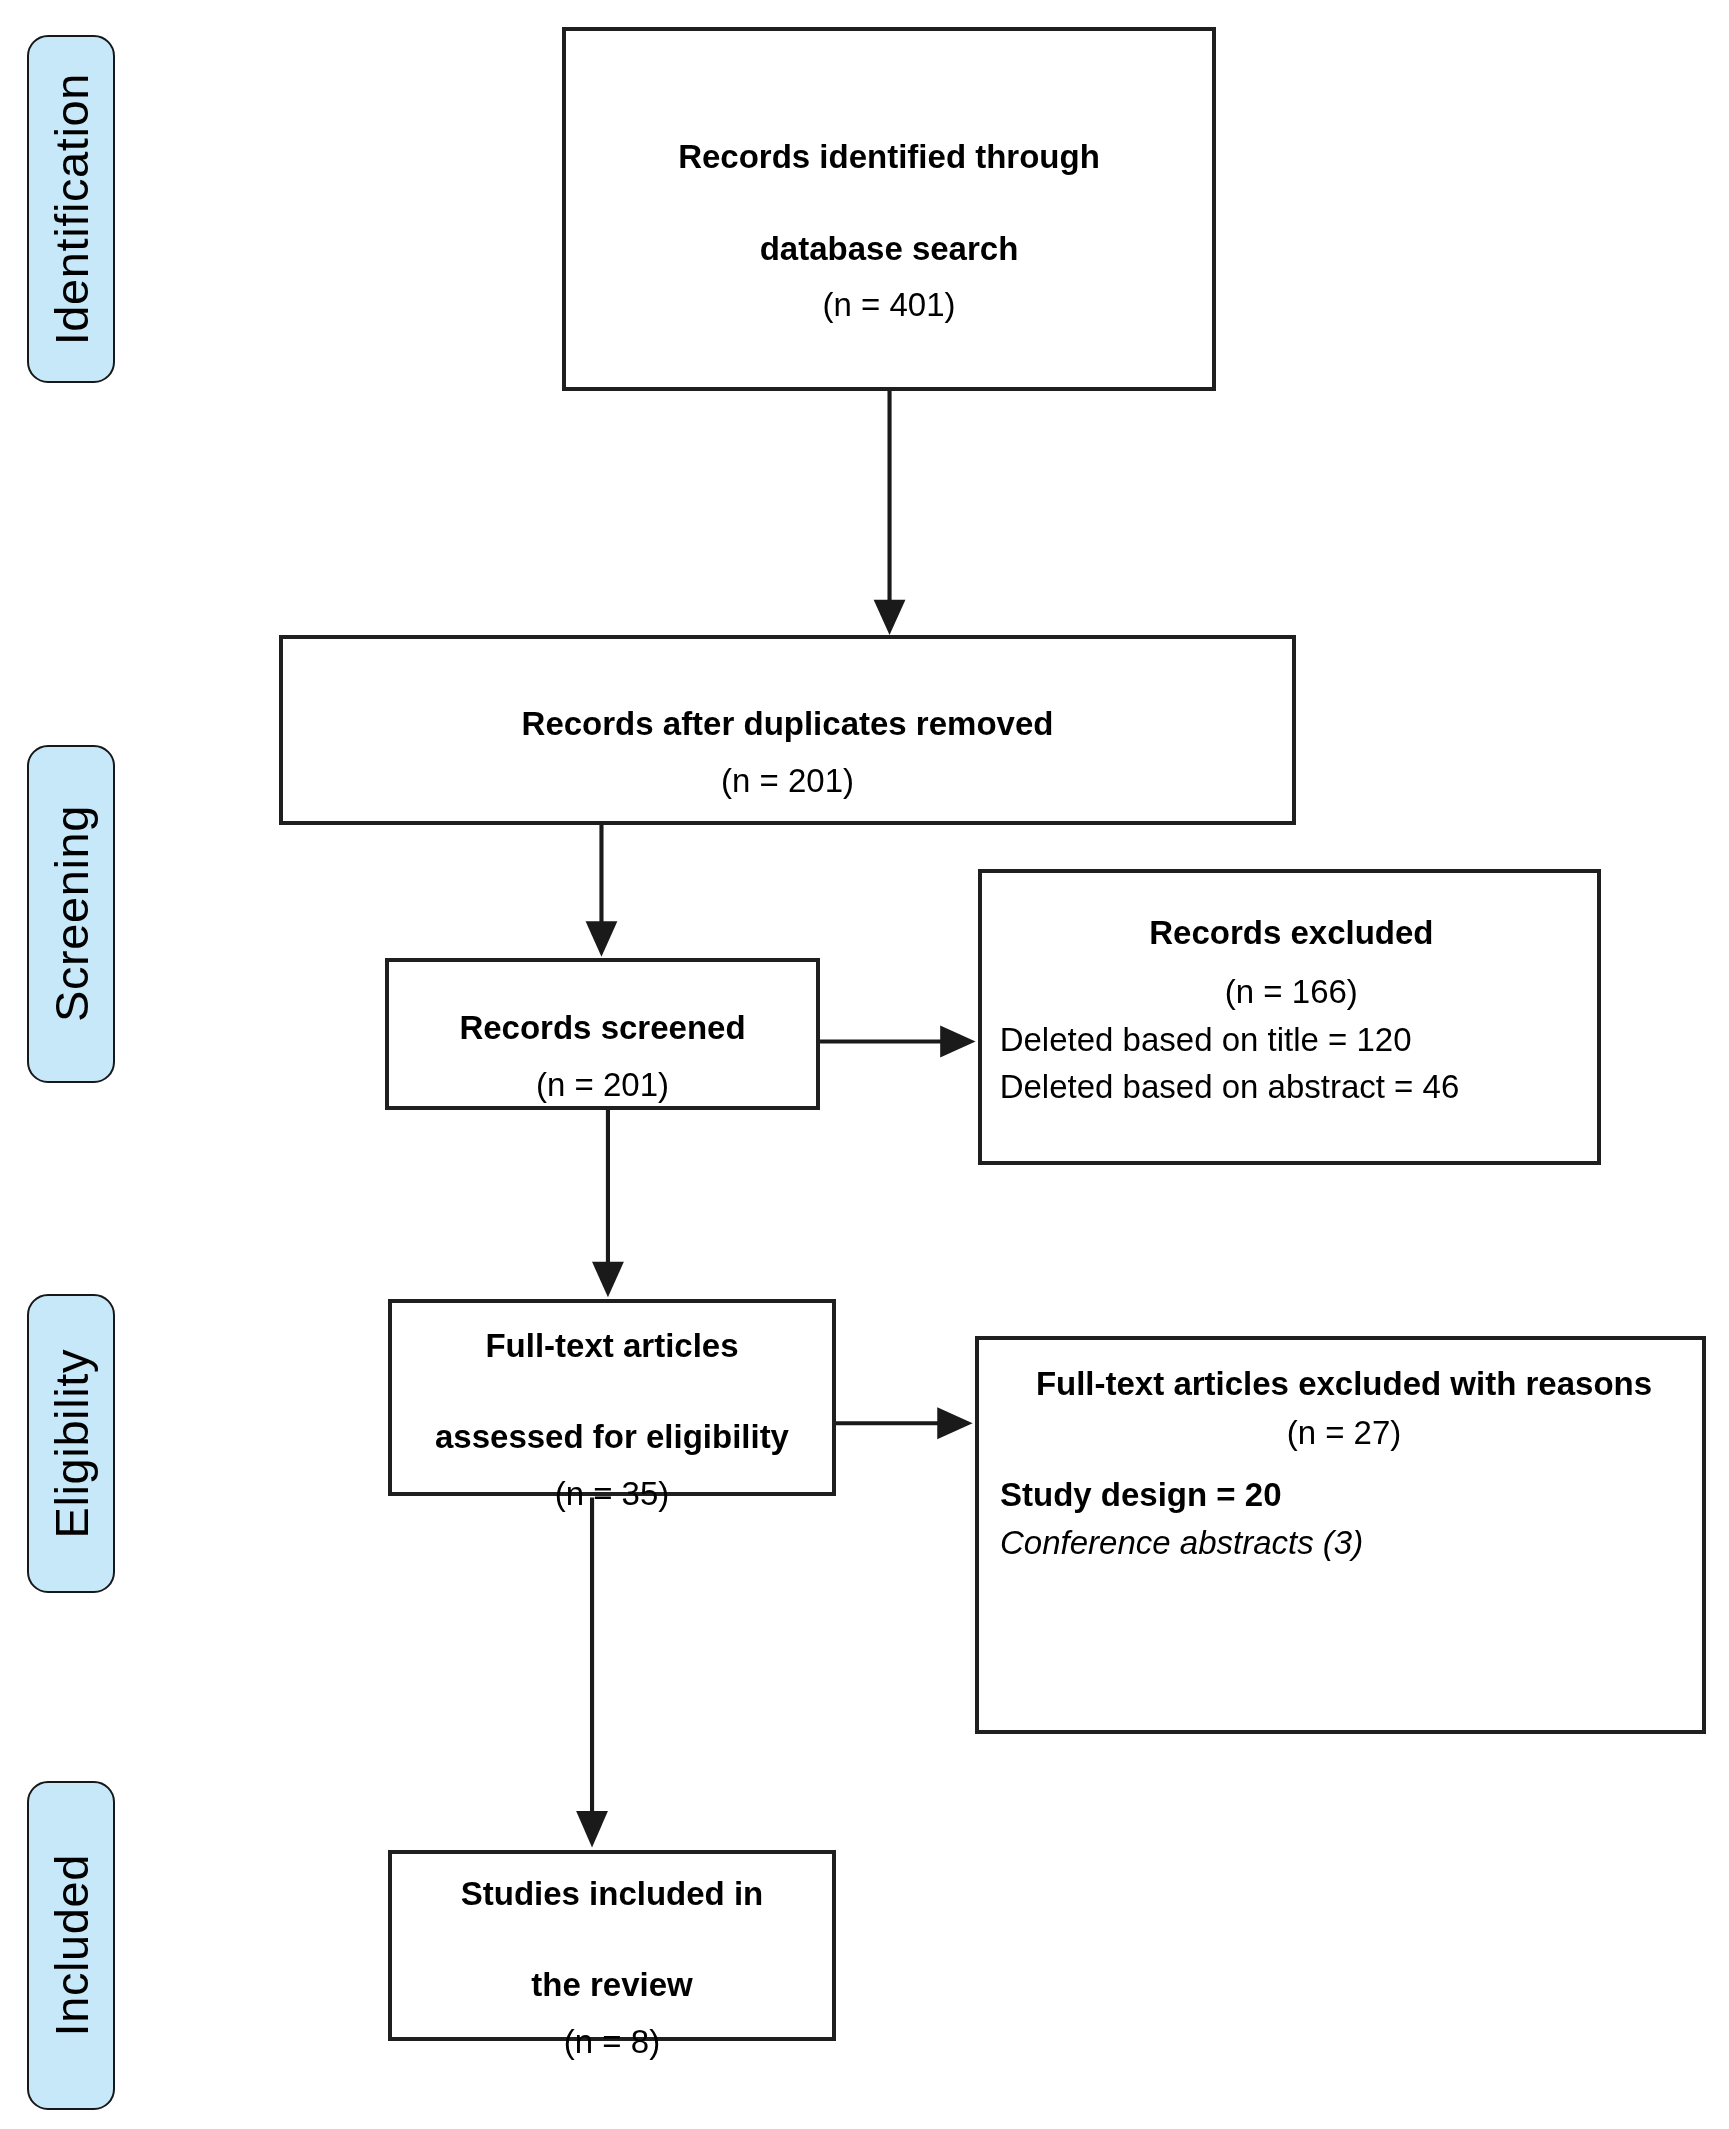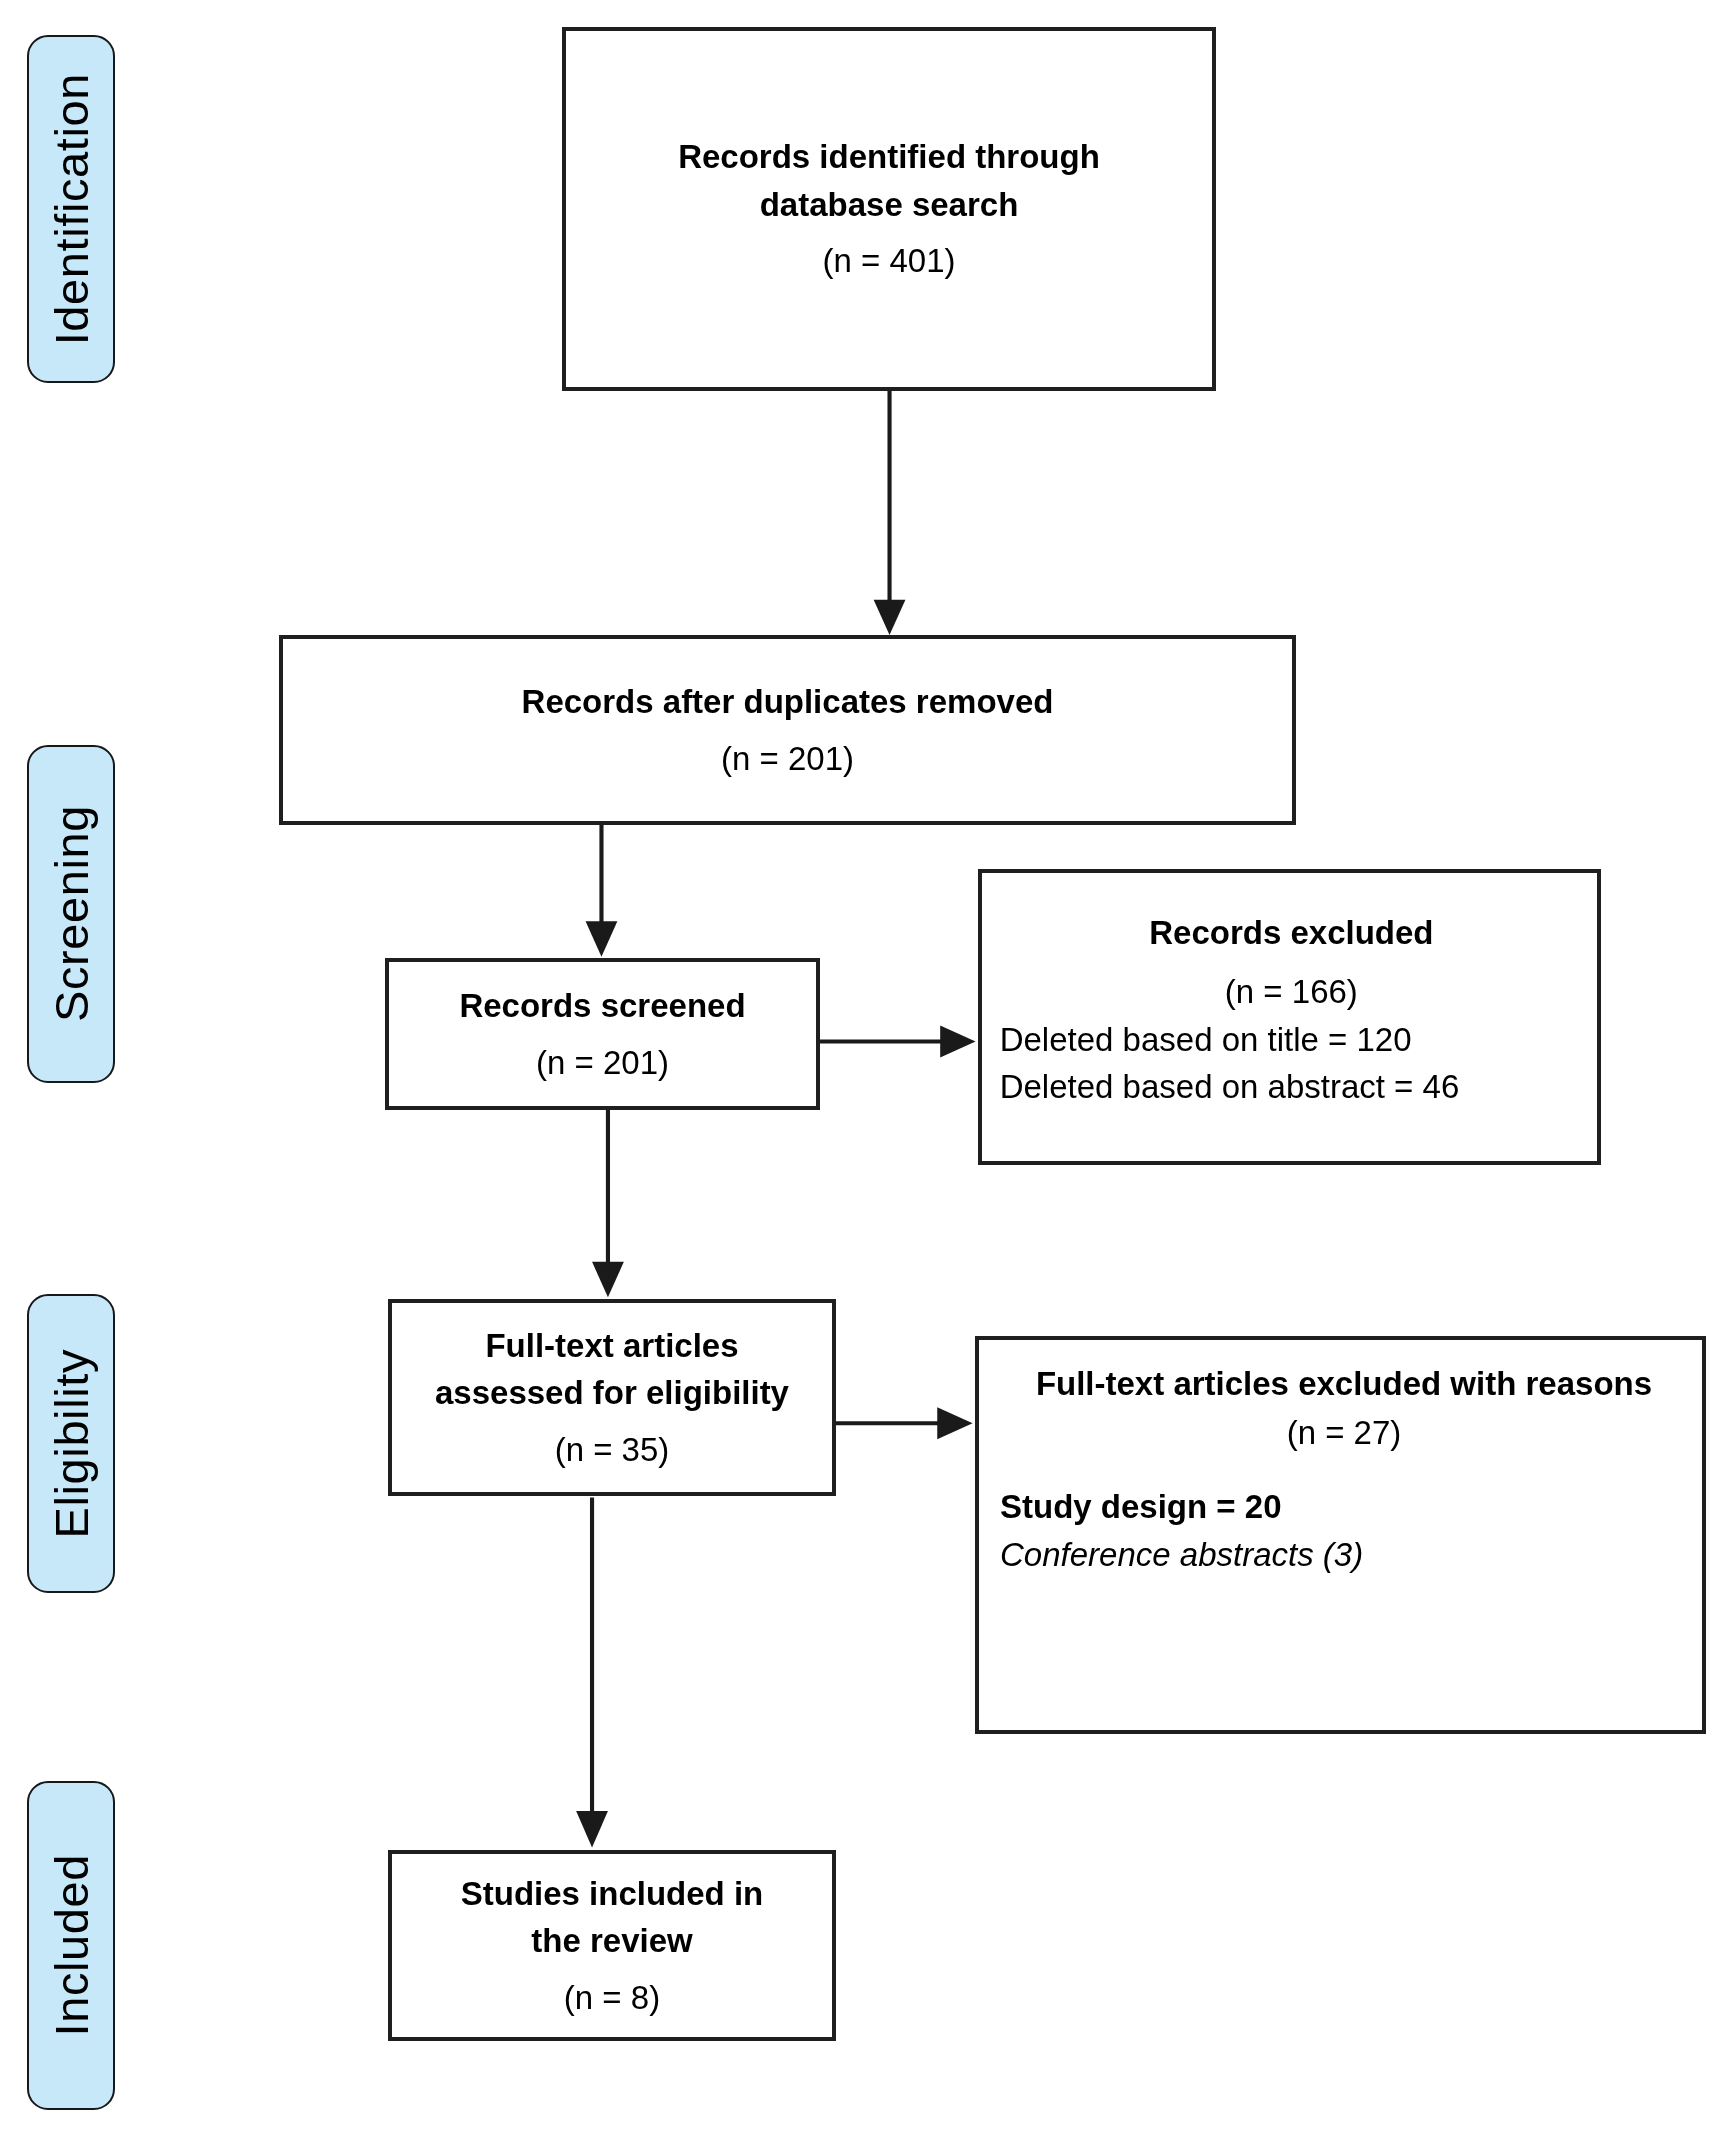--- a/index.html
+++ b/index.html
@@ -39,21 +39,21 @@
 
   
   .box{
     position:absolute;box-sizing:border-box;
     background:#ffffff;border:4.7px solid var(--box-border);
     display:flex;flex-direction:column;
     align-items:center;justify-content:center;
     text-align:center;
     font-size:33px;line-height:1.44;
   }
-  .box .bold{font-weight:700;display:block;white-space:nowrap;}
+  .box .bold{font-weight:700;display:block;white-space:nowrap;margin-top:44px;}
   .box .count{display:block;font-weight:400;margin-top:9.4px;white-space:nowrap;}
 
   .box-identified{left:562px;top:27px;width:654px;height:364px;}
   .box-duplicates{left:279px;top:635px;width:1017px;height:190px;}
   .box-screened{left:385px;top:958px;width:435px;height:152px;}
   .box-assessed{left:388px;top:1299px;width:448px;height:197px;}
   .box-included-studies{left:388px;top:1850px;width:448px;height:191px;}
 
   .box-excluded1{
     left:978px;top:869px;width:623px;height:296px;
@@ -62,21 +62,21 @@
   }
   .box-excluded1 .bold,.box-excluded1 .count{text-align:center;margin-top:12px;}
   .box-excluded1 .reason{display:block;text-align:left;white-space:nowrap;}
 
   .box-excluded2{
     left:975px;top:1336px;width:731px;height:398px;
     justify-content:flex-start;align-items:stretch;
     padding:19px 14px 0 21px;
   }
   .box-excluded2 .bold,.box-excluded2 .count{text-align:center;margin-top:1px;}
-  .box-excluded2 .group{display:block;text-align:left;margin-top:27px;}
+  .box-excluded2 .group{display:block;text-align:left;margin-top:15px;}
   .box-excluded2 .group .heading{font-weight:700;display:block;white-space:nowrap;}
   .box-excluded2 .group .detail{font-style:italic;display:block;white-space:nowrap;}
 
   
   svg.connectors{position:absolute;left:0;top:0;pointer-events:none;}
   .arrow-line{stroke:#1a1a1a;stroke-width:7;fill:none;}
   .arrow-head{fill:#1a1a1a;stroke:none;}
 </style>
 </head>
 <body>

